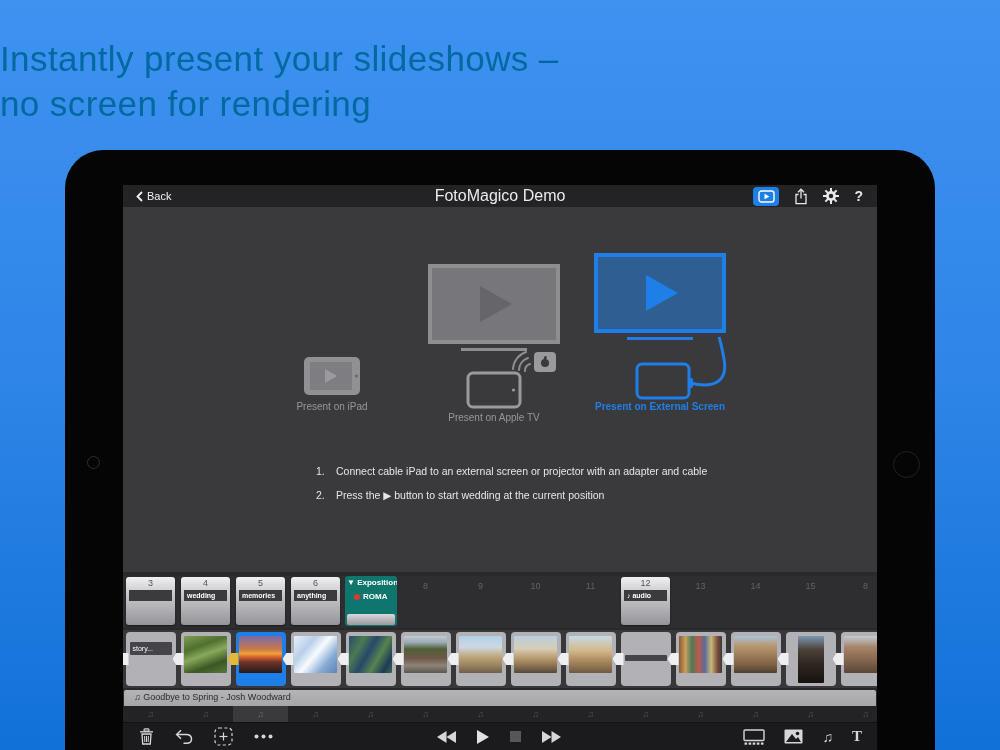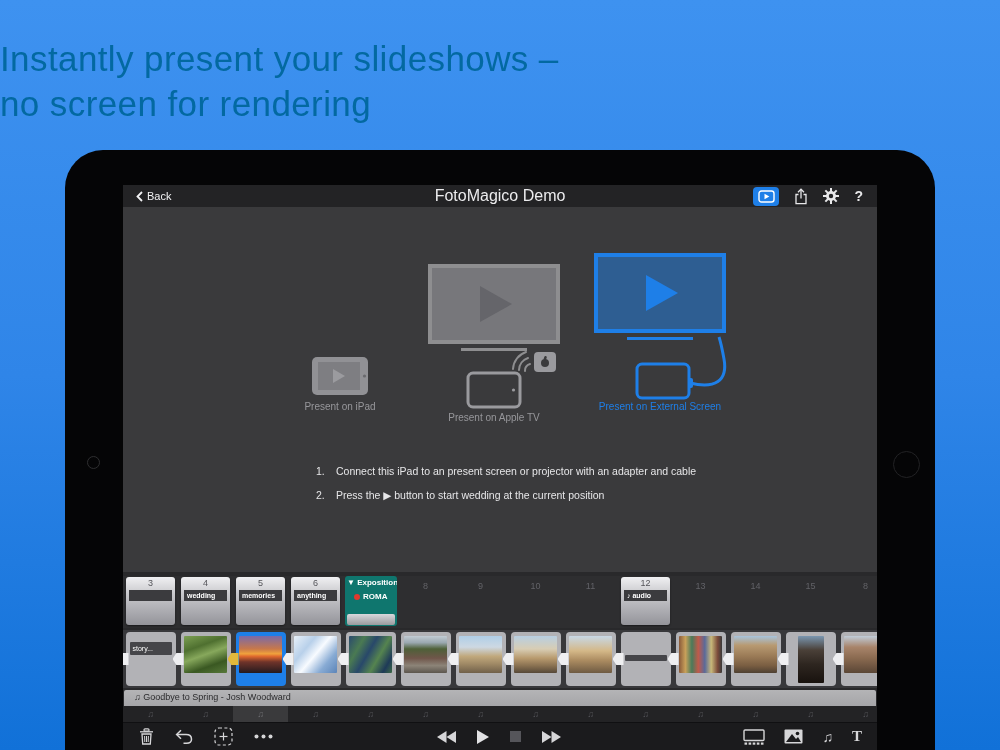--- a/index.html
+++ b/index.html
@@ -31,21 +31,21 @@
   .navright { position:absolute; right:14px; top:0; height:22px;
               display:flex; align-items:center; gap:15px; }
   .playbtn { width:26px; height:19px; background:#1E7FE8; border-radius:4px;
              display:flex; align-items:center; justify-content:center; }
   .helpq { color:#E8E8EA; font-size:14px; font-weight:bold; }
   
   .canvas { position:absolute; top:22px; left:0; width:754px; height:365px; background:#3A3A3C; }
   .opt { position:absolute; top:46px; }
   .opt-label { position:absolute; left:0; right:0; top:148px; text-align:center;
                font-size:10px; color:#97979B; }
-  .opt-label.active { color:#1E7FE8; }
+  .opt-label.active { color:#1E7FE8;font-weight:bold; }
   .instructions { position:absolute; left:193px; top:258px; color:#E6E6E8; font-size:10.5px; }
   .irow { display:flex; margin-bottom:12px; }
   .inum { width:20px; }
   
   .timeline { position:absolute; top:387px; left:0; width:754px; bottom:28px; background:#29292B; }
   #header-row { position:absolute; top:4px; left:0; width:754px; height:52px;
                 display:flex; overflow:hidden; background:#2E2E30; }
   .hcell { width:55px; height:52px; position:relative; flex:none; }
   .hcard { position:absolute; left:3px; top:1px; width:49px; height:48px; border-radius:3px;
            background:linear-gradient(180deg,#F0F0F2 0%,#C9C9CD 35%,#94949A 100%);
@@ -144,21 +144,21 @@
             <rect x="7" y="0" width="2" height="16" transform="rotate(-45 8 8)"></rect>
           </g>
           <circle cx="8" cy="8" r="2.2" fill="#232325"></circle>
         </svg>
         <span class="helpq">?</span>
       </div>
     </div>
 
     <div class="canvas">
 
-      <div class="opt" style="left:157px; width:120px;">
+      <div class="opt" style="left:149px; width:120px;">
         <svg width="120" height="146" viewBox="0 0 120 146">
           <rect x="32" y="104" width="56" height="38" rx="5" fill="#919195"></rect>
           <rect x="38" y="109" width="42" height="28" fill="#7E7E82"></rect>
           <polygon points="53,116 53,130 65,123" fill="#9B9B9F"></polygon>
           <circle cx="84.5" cy="123" r="1.6" fill="#6A6A6E"></circle>
         </svg>
         <div class="opt-label">Present on iPad</div>
       </div>
 
       <div class="opt" style="left:271px; width:200px;margin-top:11px;">
@@ -188,21 +188,21 @@
           <path d="M130,130 C155,136 168,128 164,106 C162,95 161,90 159,84" fill="none" stroke="#1E7FE8" stroke-width="3"></path>
           <rect x="126" y="125" width="7" height="10" rx="2" fill="#1E7FE8"></rect>
           <rect x="77" y="111" width="52" height="34" rx="5" fill="#3A3A3C" stroke="#1E7FE8" stroke-width="3"></rect>
         </svg>
         <div class="opt-label active">Present on External Screen</div>
       </div>
 
       <div class="instructions">
         <div class="irow">
           <span class="inum">1.</span>
-          <span>Connect this iPad to an present screen or projector with an adapter and cable</span>
+          <span>Connect cable iPad to an external screen or projector with an adapter and cable</span>
         </div>
         <div class="irow">
           <span class="inum">2.</span>
           <span>Press the ▶ button to start wedding at the current position</span>
         </div>
       </div>
     </div>
 
     <div class="timeline">
       <div id="header-row">

